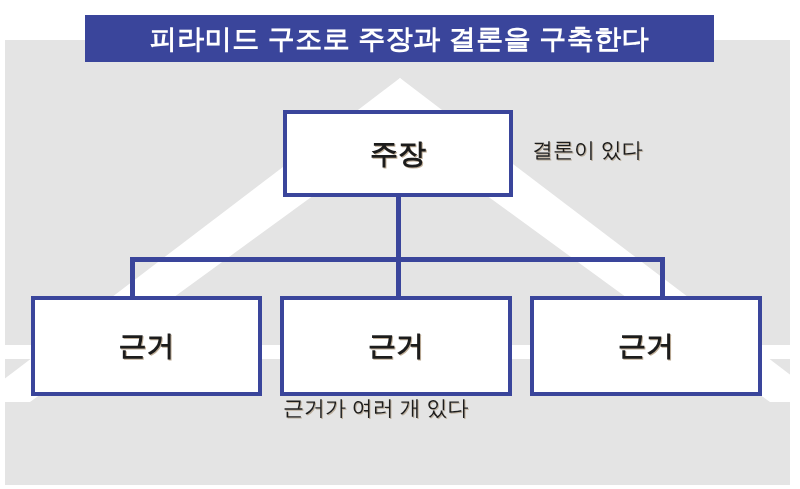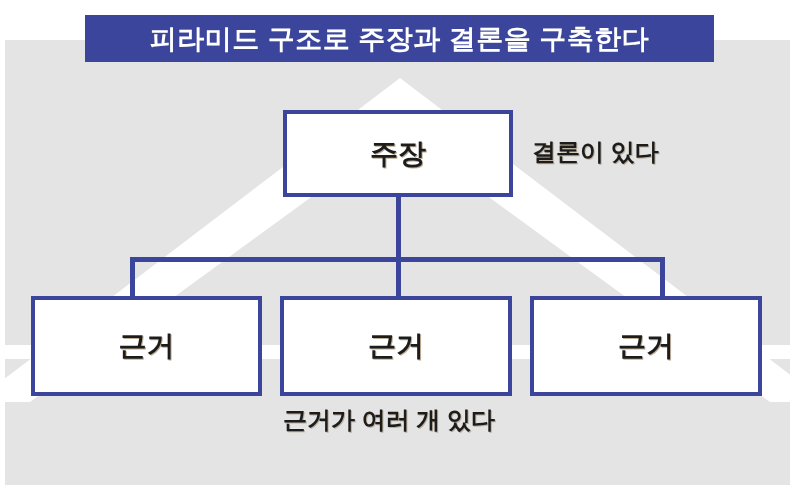--- a/index.html
+++ b/index.html
@@ -83,28 +83,28 @@
     height: 87px;
   }
   .node-b1 { left: 31px;  top: 296px; width: 231px; height: 100px; }
   .node-b2 { left: 280px; top: 296px; width: 232px; height: 100px; }
   .node-b3 { left: 530px; top: 296px; width: 232px; height: 100px; }
 
   
   .caption {
     position: absolute;
     color: #1c1c1c;
-    font-size: 24px;
-    font-weight: bold;
+    font-size: 21px;
+    font-weight: normal;
     white-space: nowrap;
     text-shadow: 1px 1px 0 rgba(140,110,70,0.45);
   }
   .cap-left   { left: 30px;  top: 190px; }
   .cap-right  { left: 532px; top: 136px; }
-  .cap-bottom { left: 283px; top: 404px; }
+  .cap-bottom { left: 283px; top: 394px; }
 </style>
 </head>
 <body>
 
 <div id="slide">
 
   <div class="gray-panel"></div>
 
   <svg class="pyramid-layer" viewBox="0 0 800 489">
 

